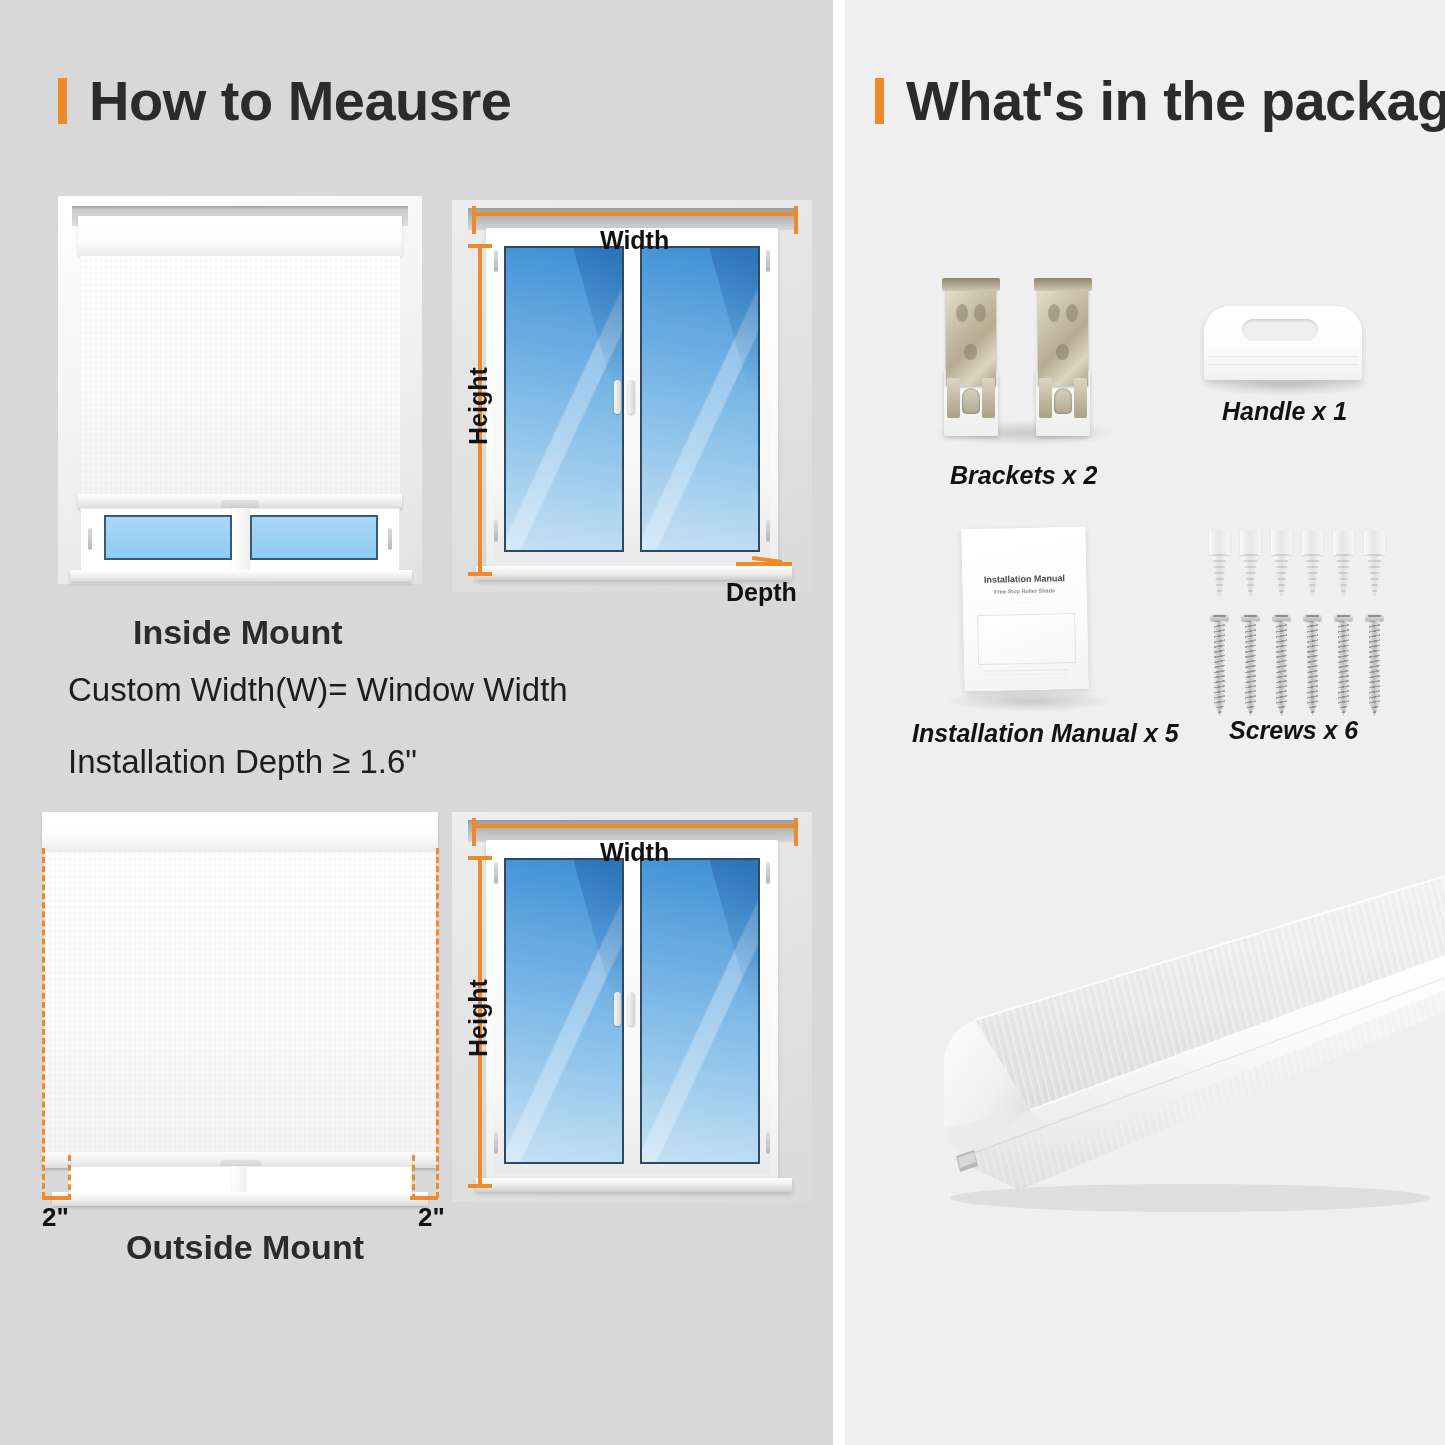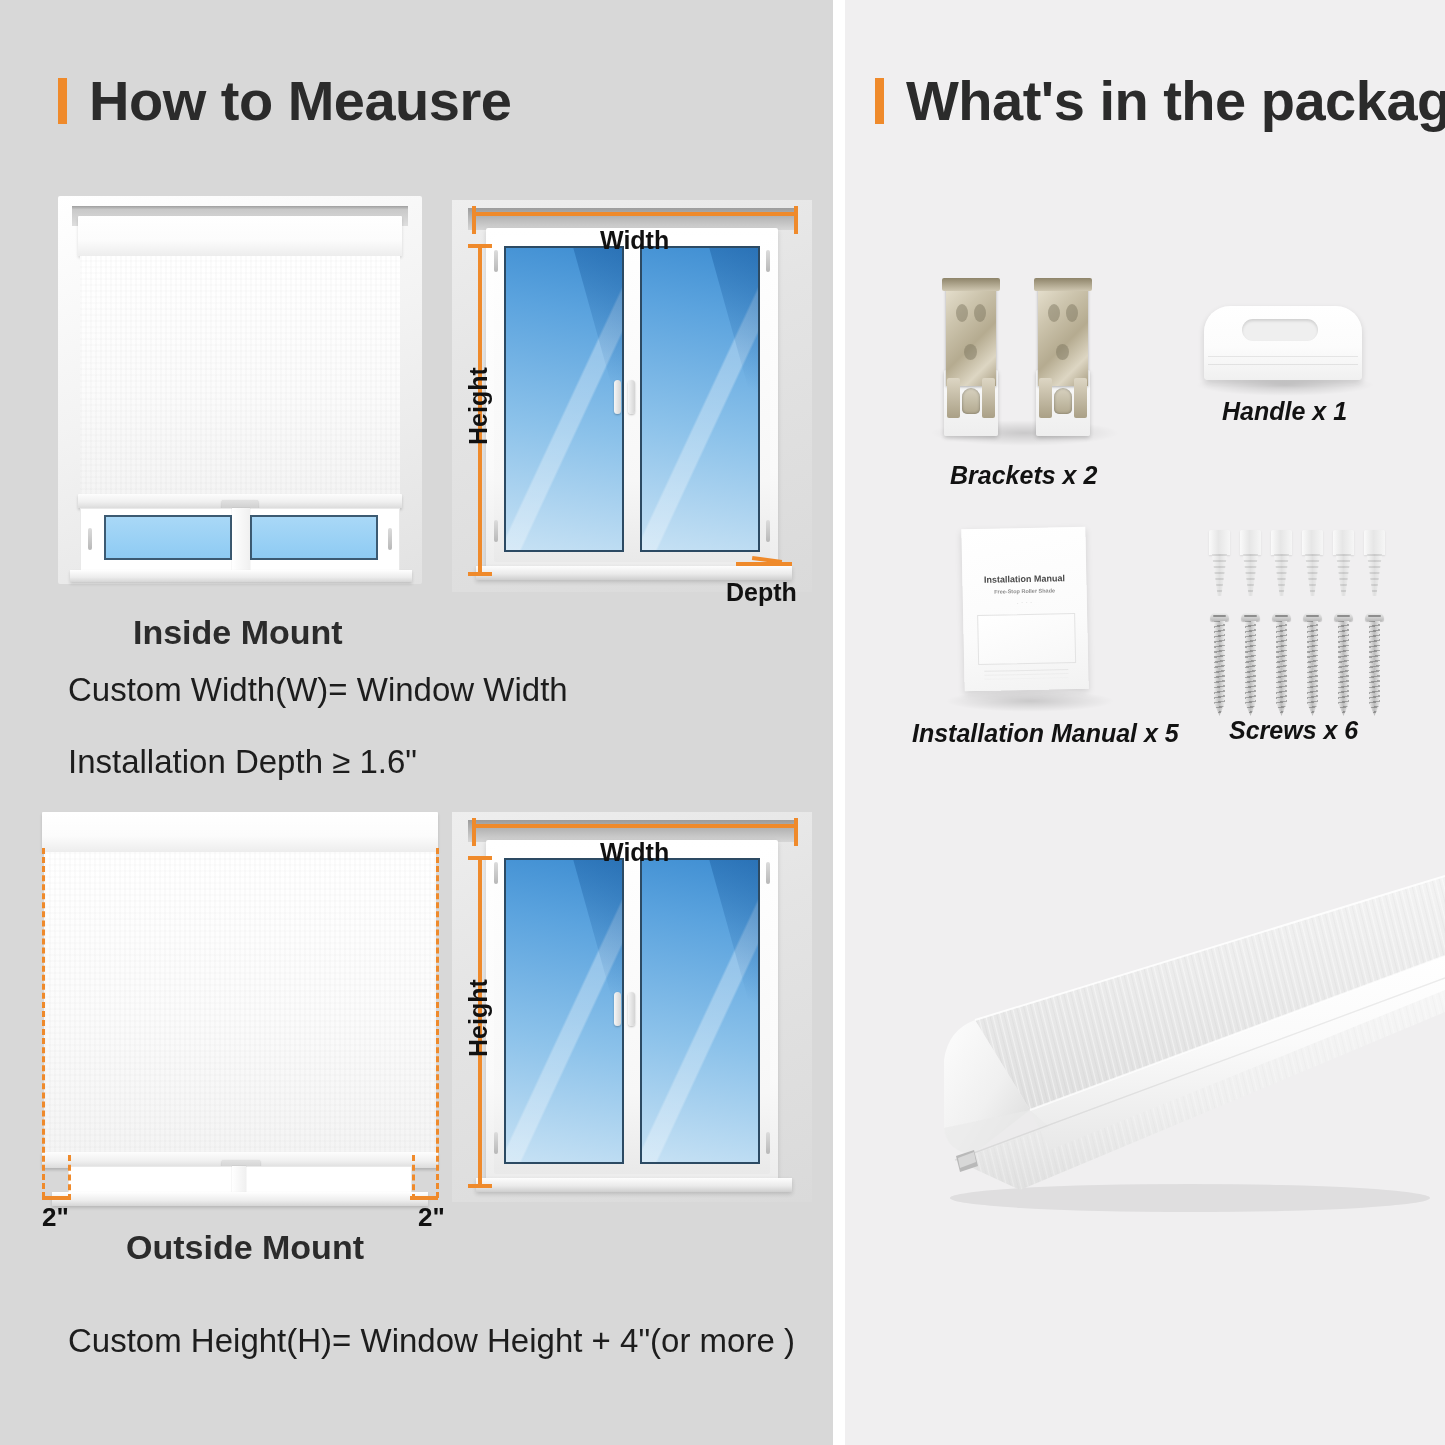--- a/index.html
+++ b/index.html
@@ -529,21 +529,20 @@
     <div class="dim-line" style="left:794px; top:818px; width:4px; height:28px;"></div>
     <div class="dim-label" style="left:600px; top:838px;">Width</div>
 
     <div class="dim-line" style="left:478px; top:856px; width:4px; height:332px;"></div>
     <div class="dim-line" style="left:468px; top:856px; width:24px; height:4px;"></div>
     <div class="dim-line" style="left:468px; top:1184px; width:24px; height:4px;"></div>
     <div class="dim-label vertical" style="left:464px; top:1057px;">Height</div>
   </div>
 
   <div class="mount-title" style="left:126px; top:1228px;">Outside Mount</div>
-  <div class="spec-line" style="left:68px; top:1322px;">Custom Height(H)= Window Height + 4"(or more )</div>
 
   <div>
     <div class="soft-shadow" style="left:930px; top:420px; width:190px; height:26px;"></div>
 
     <div class="bracket" style="left:940px; top:278px;">
       <div class="b-plate"></div>
       <div class="b-metal"></div>
       <div class="b-top"></div>
       <div class="b-slot" style="left:16px; top:26px; width:12px; height:18px;"></div>
       <div class="b-slot" style="left:34px; top:26px; width:12px; height:18px;"></div>

